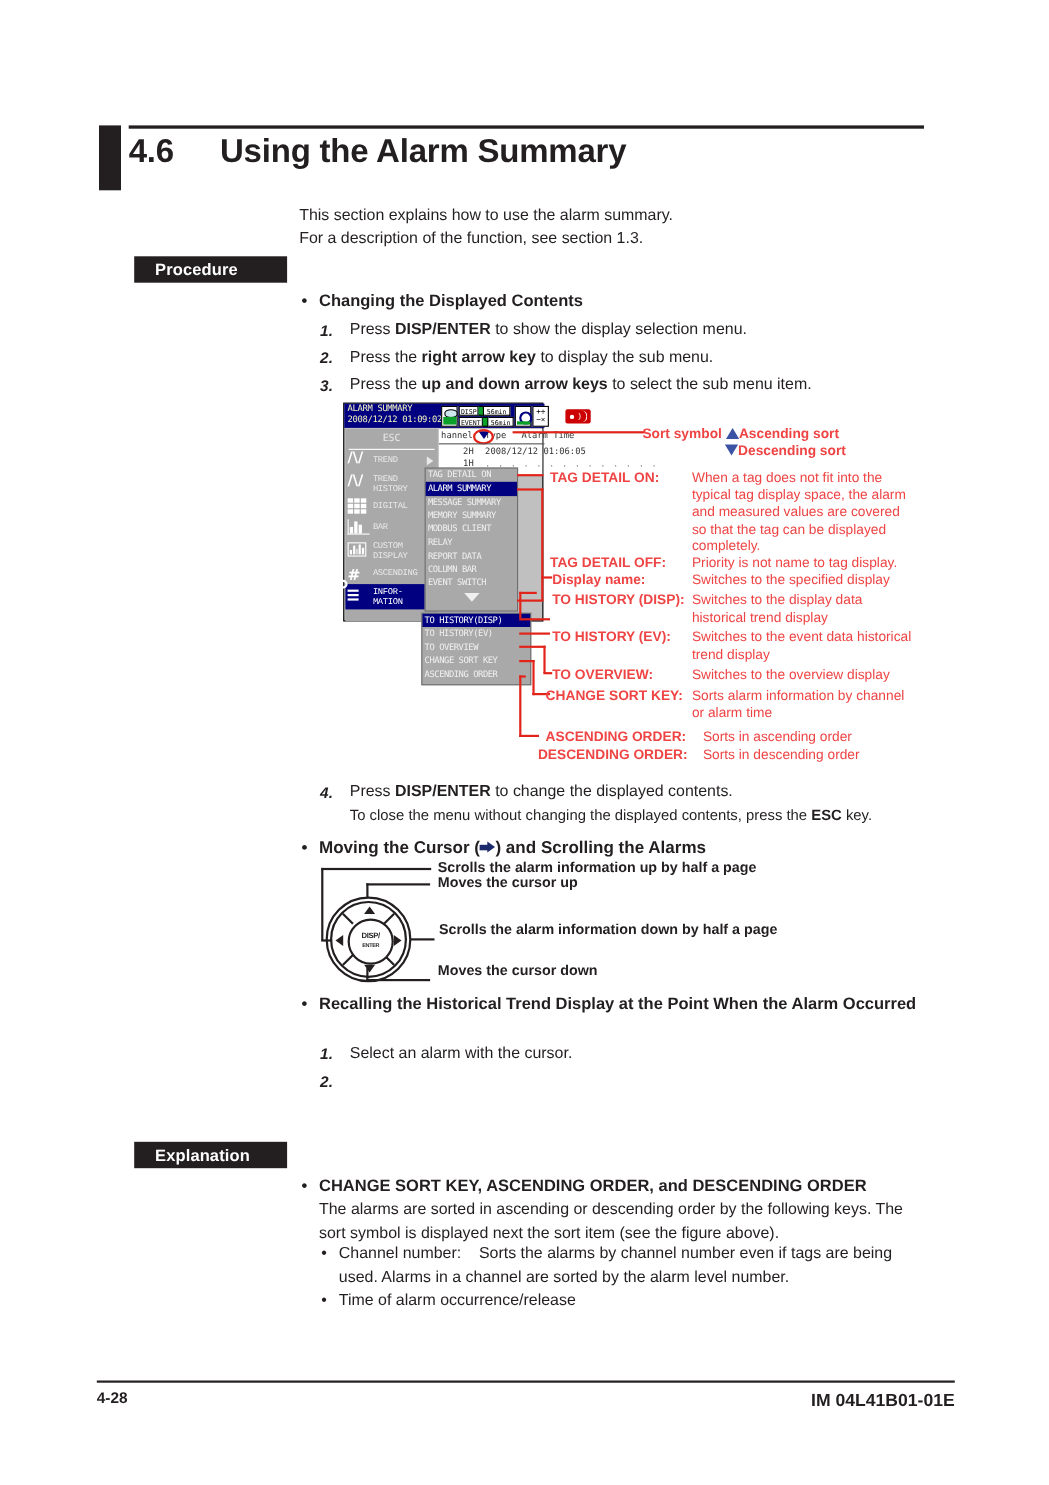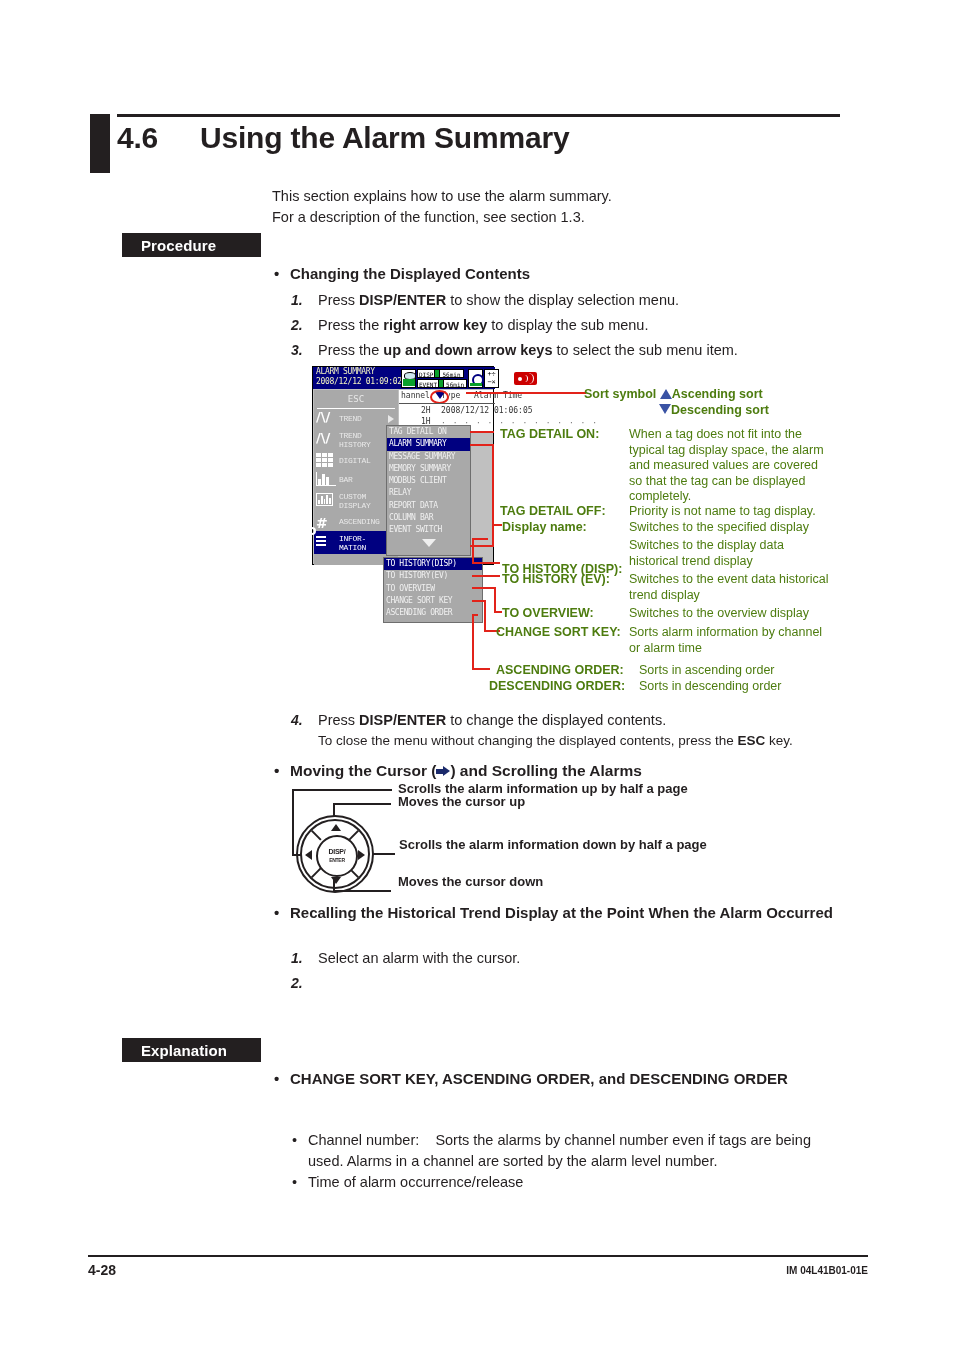--- a/index.html
+++ b/index.html
@@ -104,21 +104,21 @@
   .smi.dim{color:#f0f0f0;}
   .sm-more{height:12px;display:flex;align-items:center;justify-content:center;}
   .sm-more i{width:0;height:0;border-left:7px solid transparent;border-right:7px solid transparent;border-top:8px solid #efefef;display:block;}
 
   
   .rl{position:absolute;background:#e2231a;}
   .rlh{height:2px;}
   .rlv{width:2px;}
 
   
-  .ann{position:absolute;font-size:12.5px;line-height:15.5px;color:#4d7c0f;}
+  .ann{position:absolute;font-size:12.5px;line-height:15.5px;color:#ef4444;}
   .ann.b{font-weight:bold;}
   .tri-up{display:inline-block;width:0;height:0;border-left:6px solid transparent;border-right:6px solid transparent;border-bottom:10px solid #3a53a4;vertical-align:-1px;}
   .tri-dn{display:inline-block;width:0;height:0;border-left:6px solid transparent;border-right:6px solid transparent;border-top:10px solid #3a53a4;vertical-align:0px;}
 
   
   #dpad{position:absolute;left:296px;top:815px;width:78px;height:78px;}
   .dpad-ring{position:absolute;inset:0;border-radius:50%;background:#ffffff;border:2px solid #231f20;}
   .dpad-ring2{position:absolute;left:4px;top:4px;right:4px;bottom:4px;border-radius:50%;border:2px solid #231f20;}
   .dpad-center{position:absolute;left:20px;top:20px;width:38px;height:38px;border-radius:50%;
                border:2px solid #231f20;background:#fff;display:flex;flex-direction:column;
@@ -131,21 +131,21 @@
   .t-dn{left:35px;bottom:9px;border-left:5px solid transparent;border-right:5px solid transparent;border-top:7px solid #231f20;}
   .t-lf{left:9px;top:35px;border-top:5px solid transparent;border-bottom:5px solid transparent;border-right:7px solid #231f20;}
   .t-rt{right:9px;top:35px;border-top:5px solid transparent;border-bottom:5px solid transparent;border-left:7px solid #231f20;}
   .blk{position:absolute;background:#231f20;}
   .blkh{height:2px;}.blkv{width:2px;}
   .dlabel{position:absolute;font-size:13px;font-weight:bold;color:#231f20;white-space:nowrap;}
 
   
   .foot-rule{position:absolute;left:88px;top:1255px;width:780px;height:2px;background:#231f20;}
   .foot-l{position:absolute;left:88px;top:1262px;font-size:14px;font-weight:bold;color:#231f20;}
-  .foot-r{position:absolute;right:86px;top:1265px;font-size:10px;font-weight:bold;color:#231f20;}
+  .foot-r{position:absolute;right:86px;top:1265px;font-size:16px;font-weight:bold;color:#231f20;}
 
   .arrow-inline{display:inline-block;width:14px;height:11px;position:relative;vertical-align:-1px;}
   .arrow-inline::before{content:"";position:absolute;left:0;top:3px;width:8px;height:5px;background:#1b2a6b;}
   .arrow-inline::after{content:"";position:absolute;left:7px;top:0;width:0;height:0;border-top:5.5px solid transparent;border-bottom:5.5px solid transparent;border-left:7px solid #1b2a6b;}
 </style>
 </head>
 <body>
 
 <div class="page">
 
@@ -352,21 +352,21 @@
 
   <div class="ann b" style="left:500px;top:427px;">TAG DETAIL ON:</div>
   <div class="ann" style="left:629px;top:427px;width:200px;">When a tag does not fit into the typical  tag display space, the alarm and measured values are covered so that the tag can be displayed completely.</div>
 
   <div class="ann b" style="left:500px;top:504px;">TAG DETAIL OFF:</div>
   <div class="ann" style="left:629px;top:504px;width:230px;">Priority is not name to tag display.</div>
 
   <div class="ann b" style="left:502px;top:520px;">Display name:</div>
   <div class="ann" style="left:629px;top:520px;width:230px;">Switches to the specified display</div>
 
-  <div class="ann b" style="left:502px;top:538px;margin-top:24px;">TO HISTORY (DISP):</div>
+  <div class="ann b" style="left:502px;top:538px;">TO HISTORY (DISP):</div>
   <div class="ann" style="left:629px;top:538px;width:200px;">Switches to the display data historical trend display</div>
 
   <div class="ann b" style="left:502px;top:572px;">TO HISTORY (EV):</div>
   <div class="ann" style="left:629px;top:572px;width:200px;">Switches to the event data historical trend display</div>
 
   <div class="ann b" style="left:502px;top:606px;">TO OVERVIEW:</div>
   <div class="ann" style="left:629px;top:606px;width:230px;">Switches to the overview display</div>
 
   <div class="ann b" style="left:496px;top:625px;">CHANGE SORT KEY:</div>
   <div class="ann" style="left:629px;top:625px;width:200px;">Sorts alarm information by channel or alarm time</div>
@@ -430,20 +430,21 @@
   </div>
   <div class="step" style="left:318px;top:973px;width:528px;">
     <span class="n">2.</span>
   </div>
 
   <div class="sect-tab" id="tab-explanation">Explanation</div>
 
   <div class="bullet-head" style="left:290px;top:1068px;width:560px;font-size:15px;">
     <span class="dot">•</span><span>CHANGE SORT KEY, ASCENDING ORDER, and DESCENDING ORDER</span>
   </div>
+  <div class="sub" style="left:290px;top:1090px;width:550px;">The alarms are sorted in ascending or descending order by the following keys. The sort symbol is displayed next the sort item (see the figure above).</div>
 
   <div class="sub" style="left:308px;top:1130px;width:520px;">
     <span style="position:absolute;left:-16px;top:0;">•</span><span>Channel number:</span>&nbsp;&nbsp;&nbsp;&nbsp;<span>Sorts the alarms by channel number even if tags are being used. Alarms in a channel are sorted by the alarm level number.</span>
   </div>
   <div class="sub" style="left:308px;top:1172px;width:520px;">
     <span style="position:absolute;left:-16px;top:0;">•</span><span>Time of alarm occurrence/release</span>
   </div>
 
   <div class="foot-rule"></div>
   <div class="foot-l">4-28</div>

